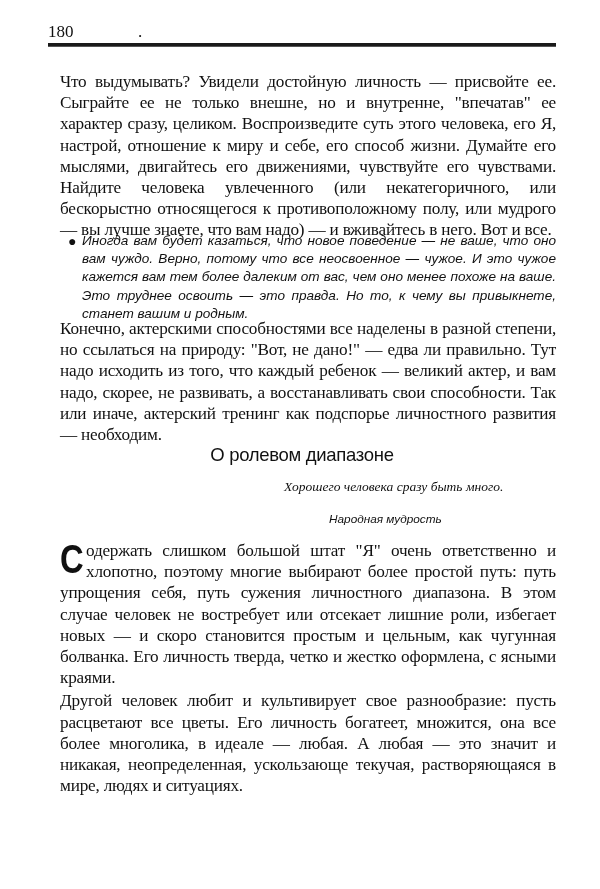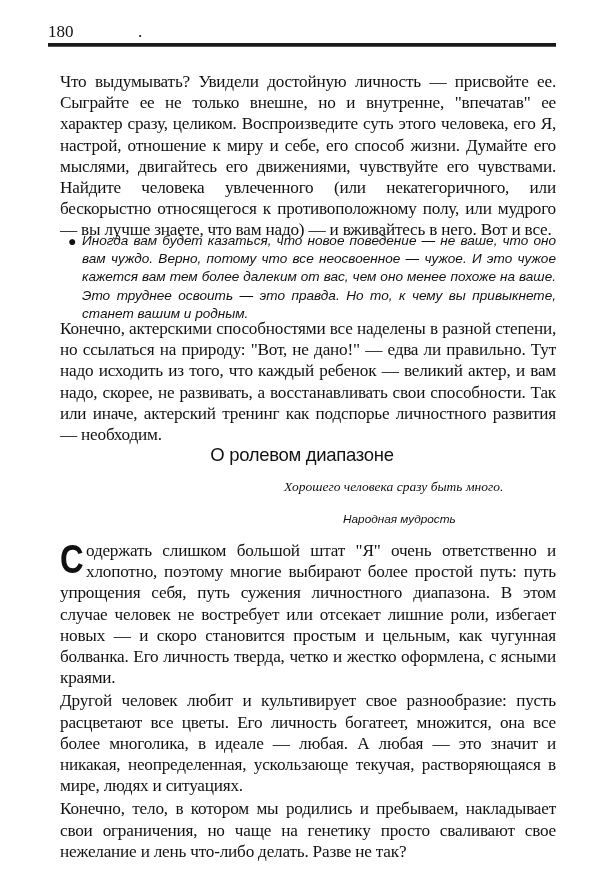--- a/index.html
+++ b/index.html
@@ -38,21 +38,21 @@
     position: absolute; left: 0; top: 444px; width: 508px; text-align: center;
     font-family: "Liberation Sans", "DejaVu Sans", sans-serif;
     font-weight: normal; font-size: 18.5px; line-height: 22px; letter-spacing: -0.3px;
   }
   .epigraph {
     position: absolute; left: 236px; top: 478px; width: 240px;
     font-family: "Liberation Serif", "DejaVu Serif", serif;
     font-style: italic; font-size: 13.5px; line-height: 17px;
   }
   .epigraph-source {
-    position: absolute; left: 295px; top: 511px;
+    position: absolute; left: 281px; top: 511px;
     font-family: "Liberation Sans", "DejaVu Sans", sans-serif;
     font-style: italic; font-size: 11.8px; line-height: 16px;
   }
   .dropcap {
     float: left; font-family: "Liberation Sans", "DejaVu Sans", sans-serif;
     font-weight: bold; font-size: 41px; line-height: 34px; margin: 2px 4px 0 0;
     transform: scaleX(0.8); transform-origin: left top; width: 22px;
   }
 </style>
 </head>
@@ -79,16 +79,15 @@
     <p>Конечно, актерскими способностями все наделены в разной степени, но ссылаться на природу: "Вот, не дано!" — едва ли правильно. Тут надо исходить из того, что каждый ребенок — великий актер, и вам надо, скорее, не развивать, а восстанавливать свои способности. Так или иначе, актерский тренинг как подспорье личностного развития — необходим.</p>
   </div>
 
   <div class="heading">О ролевом диапазоне</div>
   <div class="epigraph">Хорошего человека сразу быть много.</div>
   <div class="epigraph-source">Народная мудрость</div>
 
   <div class="body-text" style="top:540px;">
     <p><span class="dropcap">С</span><span>одержать слишком большой штат "Я" очень ответственно и хлопотно, поэтому многие выбирают более простой путь: путь упрощения себя, путь сужения личностного диапазона. В этом случае человек не востребует или отсекает лишние роли, избегает новых — и скоро становится простым и цельным, как чугунная болванка. Его личность тверда, четко и жестко оформлена, с ясными краями.</span></p>
     <p>Другой человек любит и культивирует свое разнообразие: пусть расцветают все цветы. Его личность богатеет, множится, она все более многолика, в идеале — любая. А любая — это значит и никакая, неопределенная, ускользающе текучая, растворяющаяся в мире, людях и ситуациях.</p>
-    <p>Конечно, тело, в котором мы родились и пребываем, накладывает свои ограничения, но чаще на генетику просто сваливают свое нежелание и лень что-либо делать. Разве не так?</p>
   </div>
 
 </div>
 
 </body></html>

